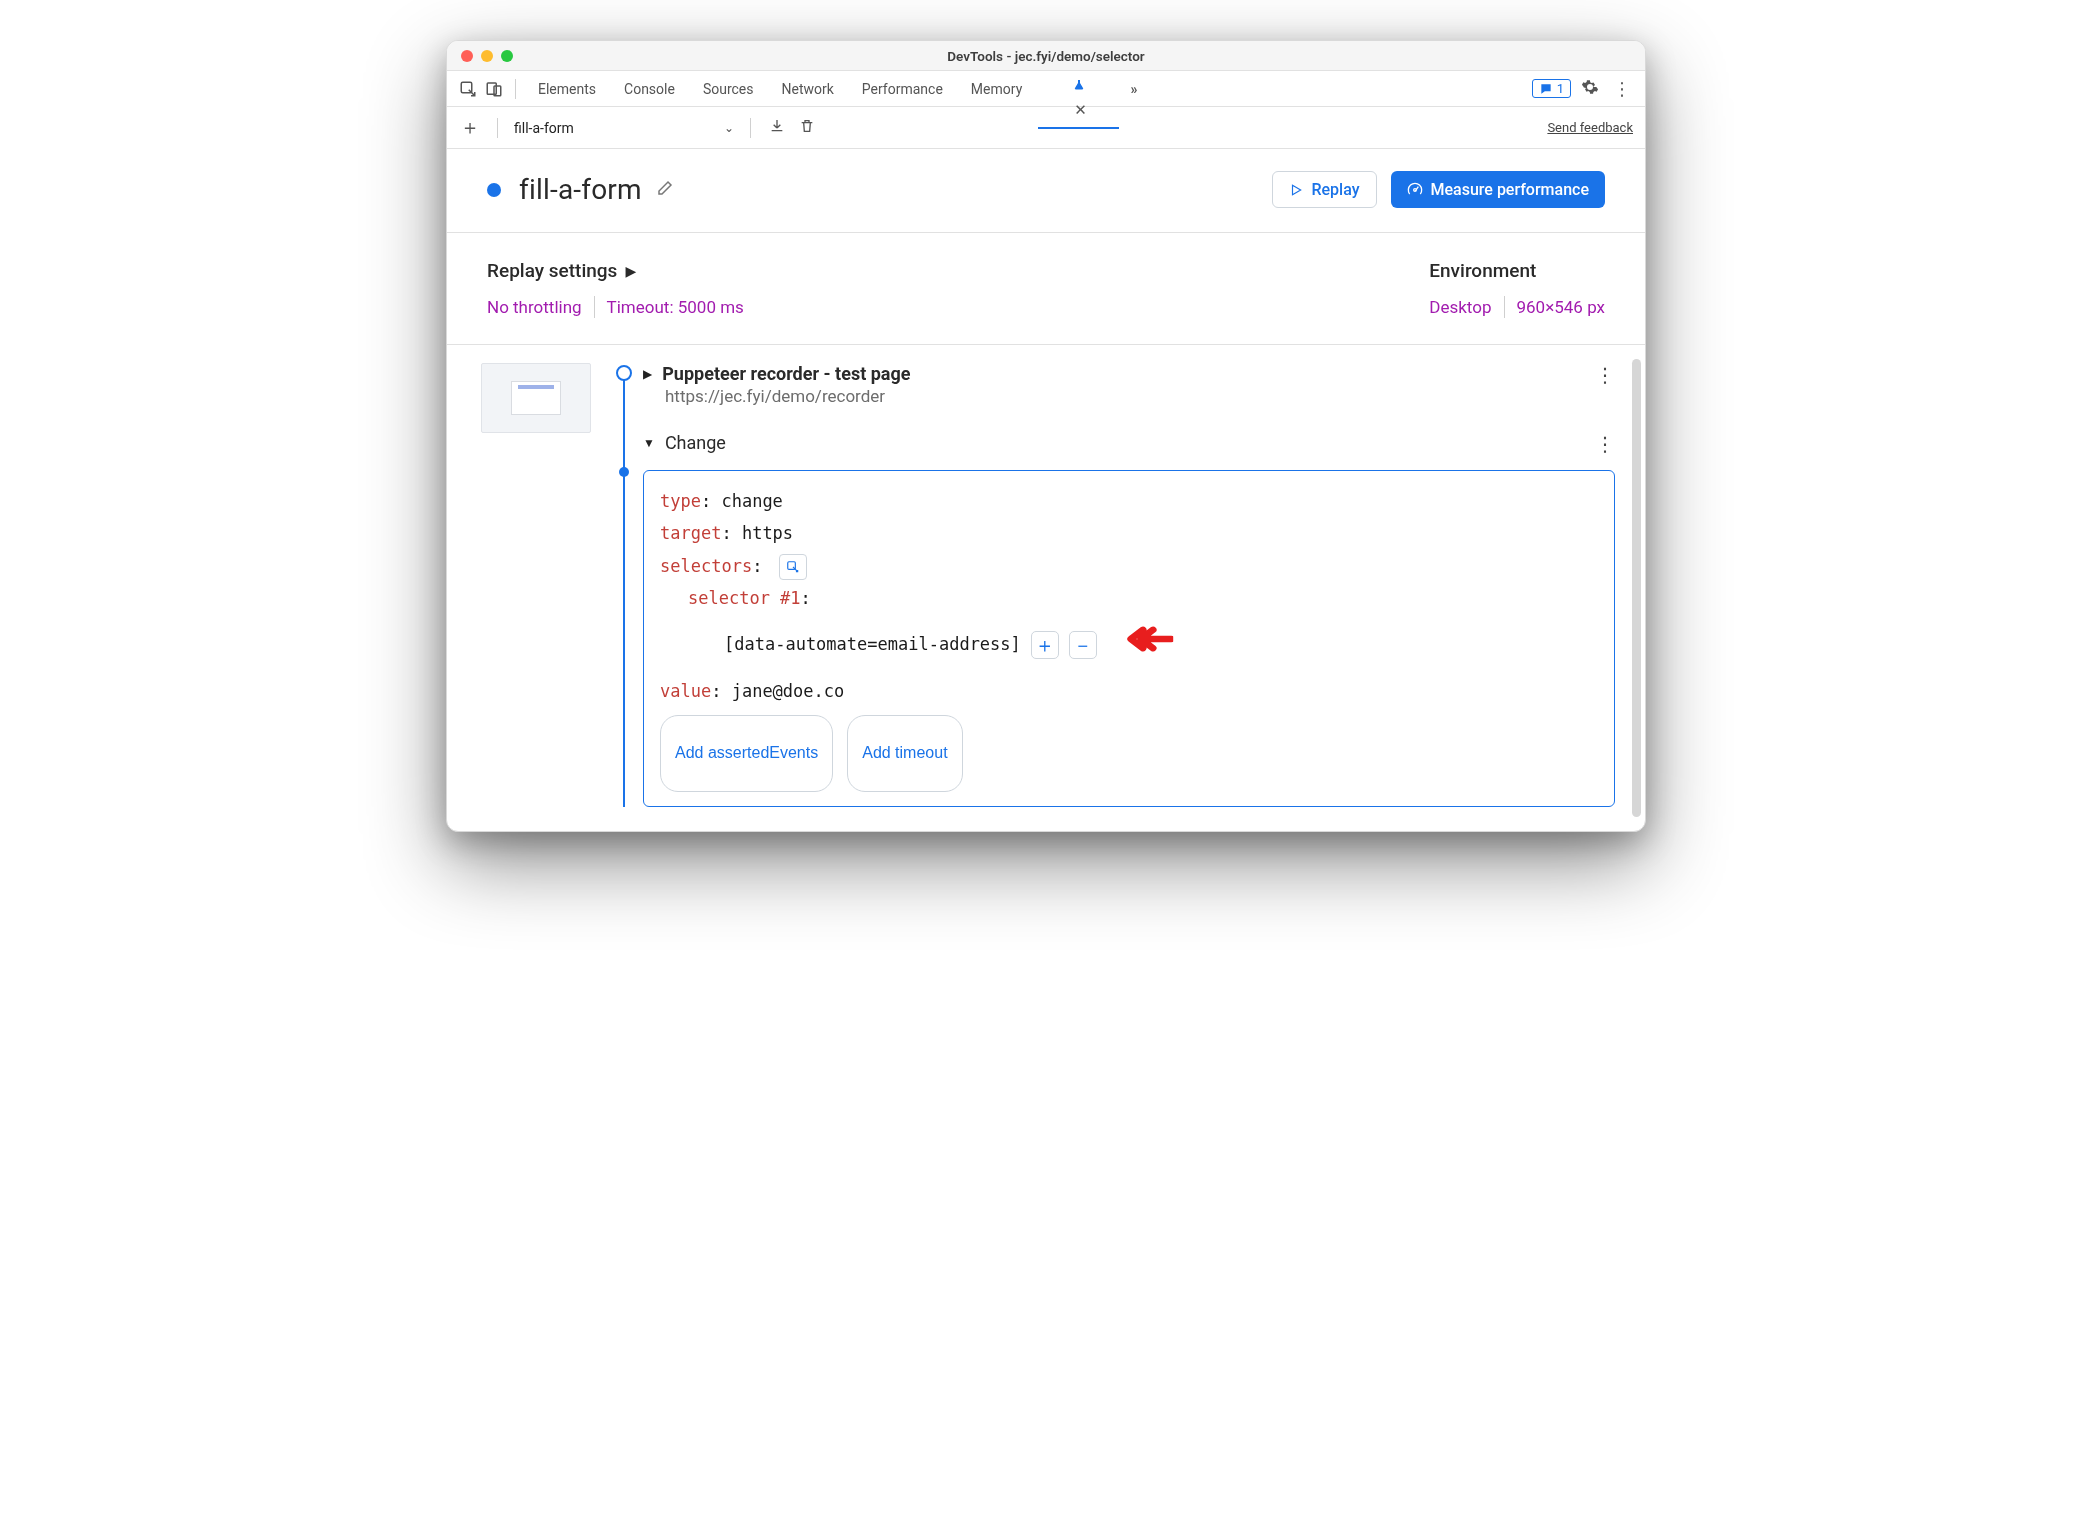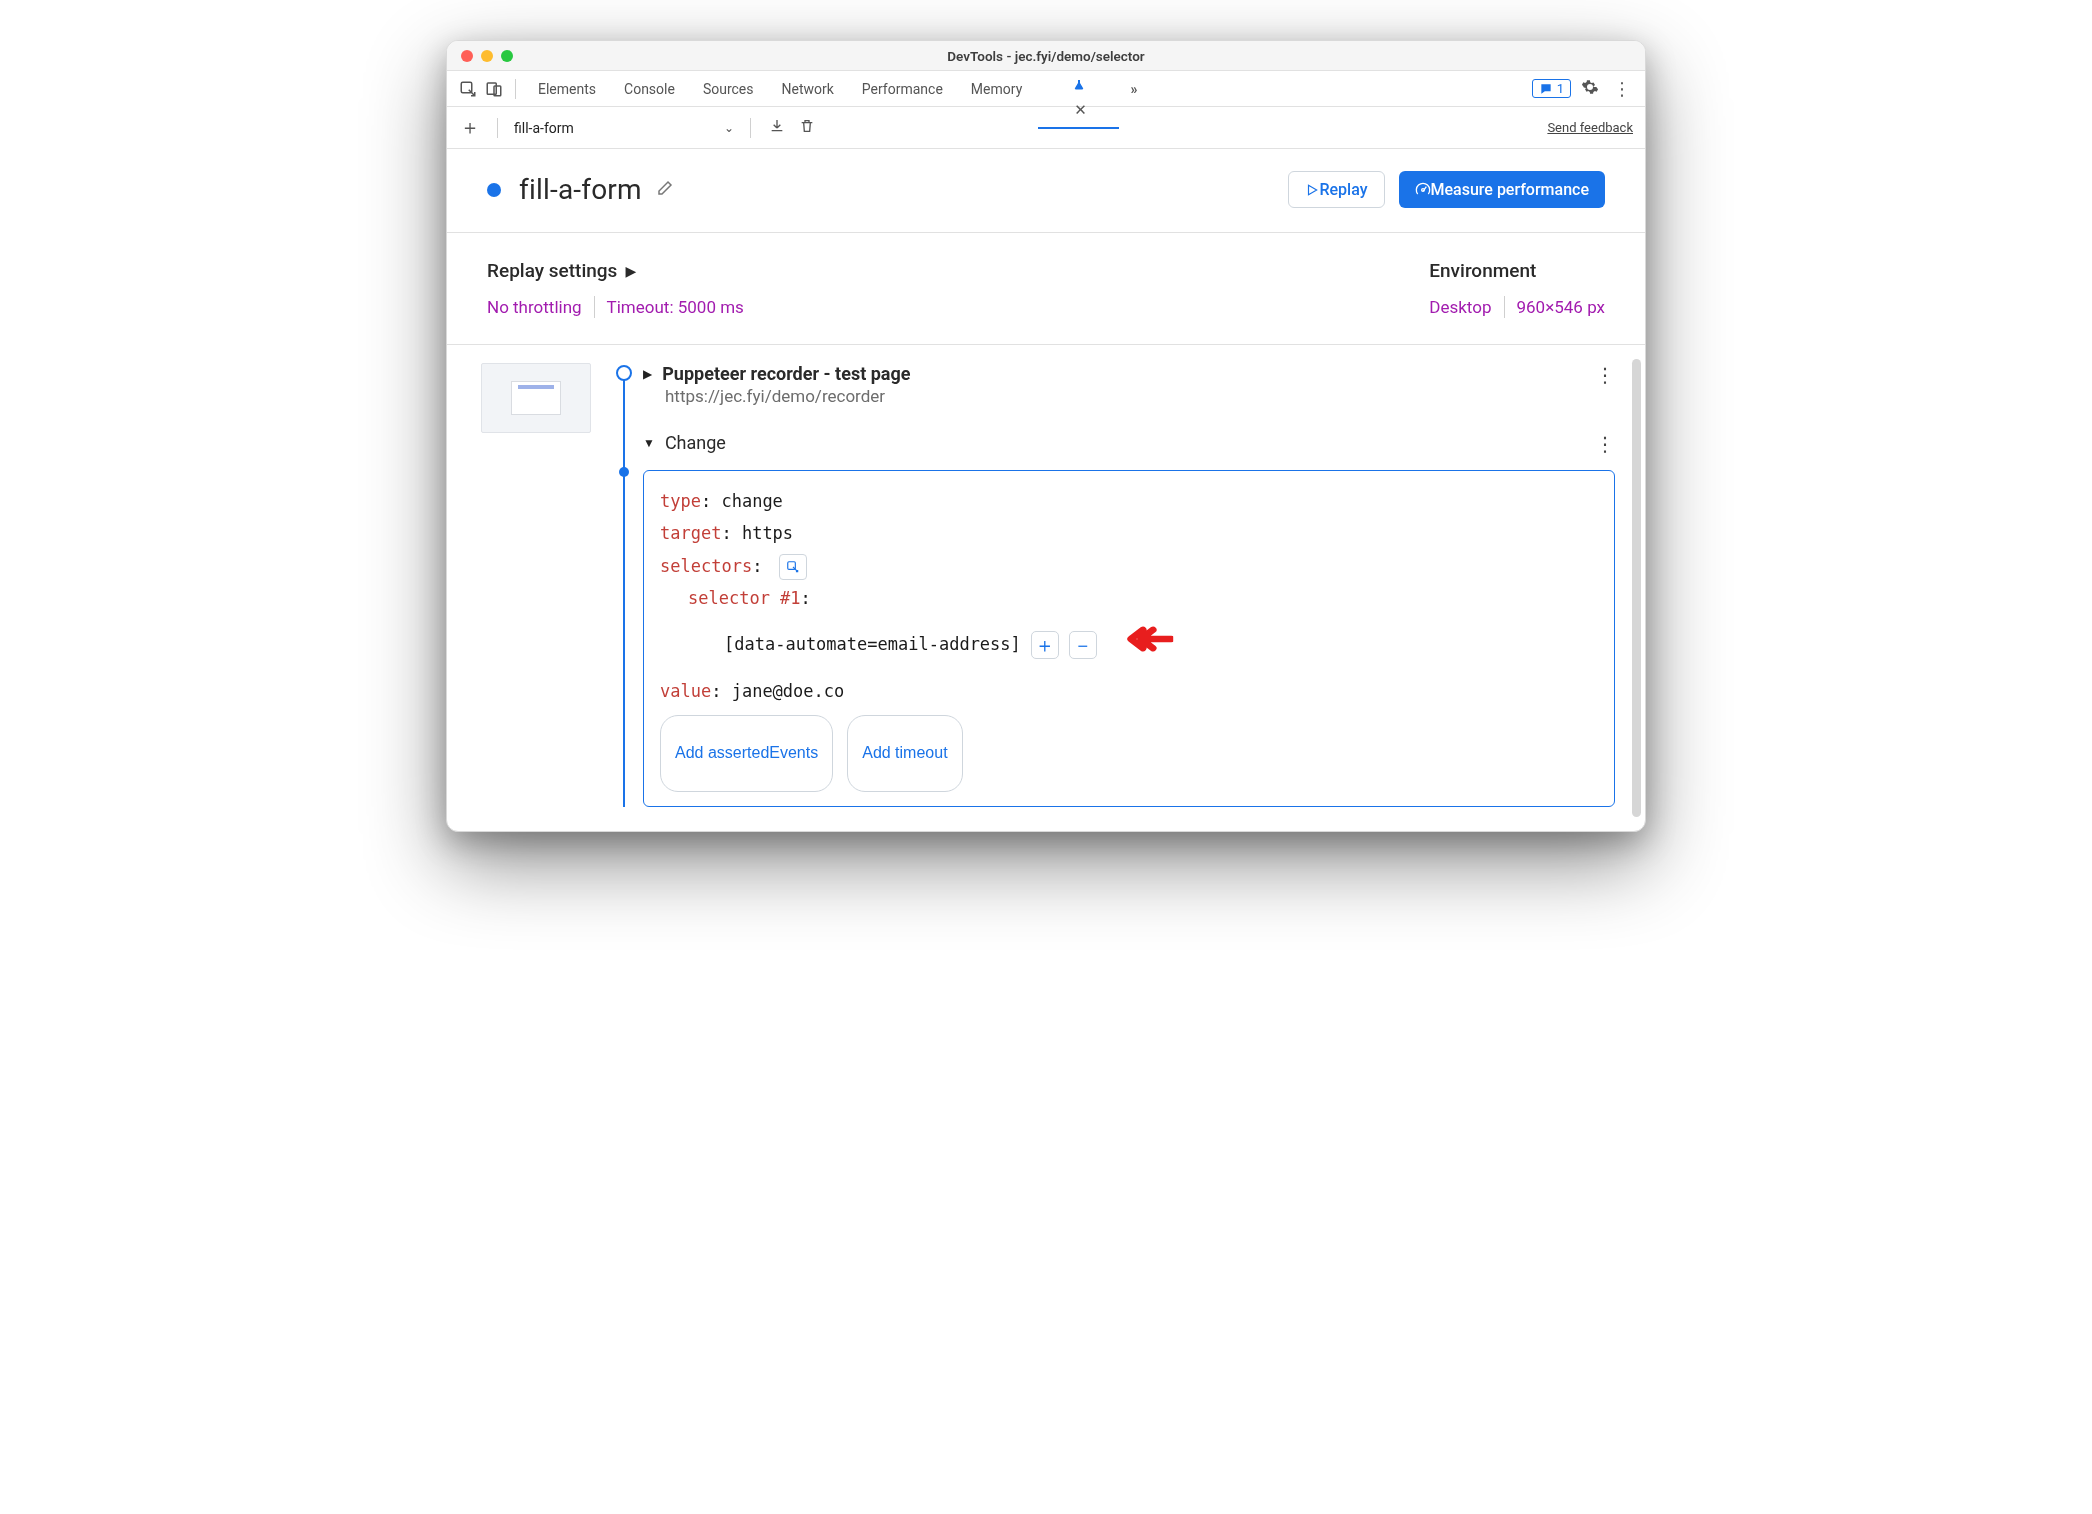--- a/index.html
+++ b/index.html
@@ -70,21 +70,21 @@
   .header {
     padding: 22px 40px 24px 40px;
     display:flex; align-items:center;
     border-bottom:1px solid #e1e1e1;
   }
   .rec-dot { width:14px; height:14px; border-radius:50%; background:#1a73e8; margin-right:18px;}
   .rec-title { font-size:28px; color:#2a2a2a; letter-spacing:.2px;}
   .pencil { font-size:18px; color:#777; margin-left:14px;}
   .hdr-actions { margin-left:auto; display:flex; gap:14px;}
   .btn {
-    display:flex; align-items:center; 
+    display:flex; align-items:center; gap:8px;
     padding:8px 16px; border-radius:6px;
     font-size:16px; font-weight:500;
   }
   .btn.outline { border:1px solid #cfd6dd; color:#1a73e8; background:#fff;}
   .btn.primary { background:#1a73e8; color:#fff;}
   
   .settings {
     display:flex; padding: 26px 40px 26px 40px;
     border-bottom:1px solid #e1e1e1;
     font-size:17px;

